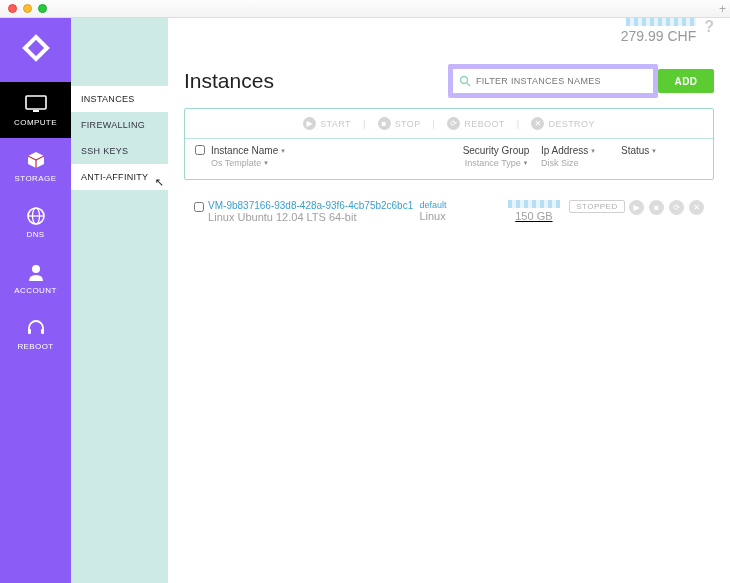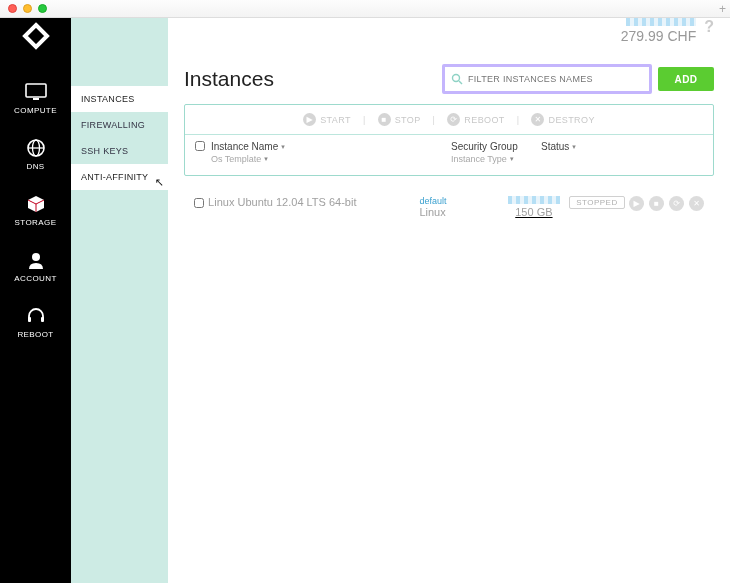--- a/index.html
+++ b/index.html
@@ -8,21 +8,21 @@
 
 
 .titlebar { position: absolute; top: 0; left: 0; right: 0; height: 18px; background: linear-gradient(#fdfdfd,#f3f3f3); border-bottom: 1px solid #ddd; display: flex; align-items: center; padding-left: 8px; z-index: 10; }
 .titlebar .dot { width: 9px; height: 9px; border-radius: 50%; margin-right: 6px; }
 .d-red { background:#ff5f56; border:1px solid #e0443e; }
 .d-yel { background:#ffbd2e; border:1px solid #dea123; }
 .d-grn { background:#27c93f; border:1px solid #1aab29; }
 .titlebar .plus { position:absolute; right:4px; top:2px; color:#aaa; font-size:12px; }
 
 
-.nav { width: 71px; background:#000000; padding-top: 12px; display:flex; flex-direction:column; align-items:center; }
+.nav { width: 71px; background:#8b5cf6; padding-top: 24px; display:flex; flex-direction:column; align-items:center; }
 .nav .logo { width:32px; height:32px; margin:8px 0 18px 0; display:flex; align-items:center; justify-content:center; }
 .nav .item { width:71px; height:56px; display:flex; flex-direction:column; align-items:center; justify-content:center; color:#fff; cursor:pointer; }
 .nav .item.active { background:#000; }
 .nav .item .icon-wrap { width:26px; height:22px; display:flex; align-items:center; justify-content:center; }
 .nav .item .lbl { font-size:8px; letter-spacing:0.4px; margin-top:3px; }
 
 
 .sub { width:97px; background:#cdebe4; padding-top: 86px; position:relative; }
 .sub .sub-item { height:26px; display:flex; align-items:center; padding-left:10px; font-size:9px; color:#334; cursor:pointer; letter-spacing:0.3px; }
 .sub .sub-item.active { background:#fff; color:#222; position:relative; }
@@ -32,37 +32,37 @@
 
 
 .main { flex:1; background:#fff; padding:18px 16px 0 16px; position:relative; overflow:hidden; }
 .topbar { display:flex; justify-content:flex-end; align-items:flex-start; height:28px; }
 .balance { text-align:right; font-size:14px; color:#999; margin-right:8px; }
 .balance .blur { width:70px; height:8px; background:repeating-linear-gradient(90deg,#b6dff5 0 4px,#e8f4fb 4px 8px); margin-left:auto; margin-bottom:2px; filter:blur(0.3px); }
 .help { color:#ccc; font-size:16px; font-weight:bold; cursor:pointer; }
 
 .header-row { display:flex; align-items:center; margin-top:18px; margin-bottom:10px; }
 .page-title { font-size:21px; font-weight:400; color:#222; flex:1; }
-.search-box { display:flex; align-items:center; border:3px solid #c4b5fd; border-radius:2px; height:24px; width:210px; padding:12px 6px; margin-right:6px; }
+.search-box { display:flex; align-items:center; border:5px solid #c4b5fd; border-radius:2px; height:24px; width:210px; padding:12px 6px; }
 .search-box svg { flex-shrink:0; }
 .search-box input { border:none; outline:none; font-size:9px; color:#888; flex:1; margin-left:5px; letter-spacing:0.3px; }
 .add-btn { background:#5bcc31; color:#fff; border:none; height:24px; width:56px; font-size:10px; font-weight:bold; letter-spacing:0.5px; border-radius:2px; cursor:pointer; }
 
 
 .panel { border:1px solid #9ddacd; border-radius:2px; }
 .actions { height:30px; display:flex; align-items:center; justify-content:center; color:#c8c8c8; font-size:9px; letter-spacing:0.4px; border-bottom:1px solid #bce6dd; }
 .actions .act { display:flex; align-items:center; margin:0 4px; cursor:pointer; }
 .actions .sep { color:#d8d8d8; margin:0 8px; }
 .actions .aicon { width:13px; height:13px; border-radius:50%; background:#d5d5d5; color:#fff; display:flex; align-items:center; justify-content:center; font-size:8px; margin-right:4px; }
 
 .thead { height:40px; display:flex; align-items:flex-start; padding:6px 10px; font-size:10px; color:#444; }
 .thead .chk { width:16px; }
 .thead .col { display:flex; flex-direction:column; }
 .thead .c1 { width:240px;justify-content:center; }
-.thead .c2 { width:90px; }
+.thead .c2 { width:90px;align-items:center; }
 .thead .c3 { width:80px; }
 .thead .c4 { flex:1; }
 .thead .hdr { display:inline-flex; align-items:center; font-weight:500; cursor:pointer; }
 .thead .sub-hdr { color:#a8a8a8; font-size:9px; margin-top:2px; display:inline-flex; align-items:center; }
 .caret { margin-left:3px; font-size:7px; color:#888; }
 
 
 .rows { margin-top:16px; }
 .row { display:flex; align-items:flex-start; padding:4px 10px; font-size:10px; }
 .row .chk { width:16px; padding-top:2px; }
@@ -102,37 +102,37 @@
         <svg width="22" height="18" viewBox="0 0 22 18">
             <rect x="1" y="1" width="20" height="13" rx="1" fill="none" stroke="#fff" stroke-width="1.6"></rect>
             <rect x="8" y="15" width="6" height="2" fill="#fff"></rect>
           </svg>
       </span>
       <span class="lbl">COMPUTE</span>
     </div>
     <div class="item">
       <span class="icon-wrap">
         <svg width="20" height="20" viewBox="0 0 20 20">
-            <circle cx="10" cy="10" r="8" fill="none" stroke="#fff" stroke-width="1.6"></circle>
-            <ellipse cx="10" cy="10" rx="3.5" ry="8" fill="none" stroke="#fff" stroke-width="1.3"></ellipse>
-            <line x1="2" y1="10" x2="18" y2="10" stroke="#fff" stroke-width="1.3"></line>
-          </svg>
-      </span>
-      <span class="lbl">DNS</span>
-    </div>
-    <div class="item">
-      <span class="icon-wrap">
-        <svg width="20" height="20" viewBox="0 0 20 20">
             <polygon points="10,2 18,6 18,14 10,18 2,14 2,6" fill="#fff"></polygon>
             <line x1="2" y1="6" x2="10" y2="10" stroke="#c1001e" stroke-width="1"></line>
             <line x1="18" y1="6" x2="10" y2="10" stroke="#c1001e" stroke-width="1"></line>
             <line x1="10" y1="10" x2="10" y2="18" stroke="#c1001e" stroke-width="1"></line>
           </svg>
       </span>
       <span class="lbl">STORAGE</span>
+    </div>
+    <div class="item">
+      <span class="icon-wrap">
+        <svg width="20" height="20" viewBox="0 0 20 20">
+            <circle cx="10" cy="10" r="8" fill="none" stroke="#fff" stroke-width="1.6"></circle>
+            <ellipse cx="10" cy="10" rx="3.5" ry="8" fill="none" stroke="#fff" stroke-width="1.3"></ellipse>
+            <line x1="2" y1="10" x2="18" y2="10" stroke="#fff" stroke-width="1.3"></line>
+          </svg>
+      </span>
+      <span class="lbl">DNS</span>
     </div>
     <div class="item">
       <span class="icon-wrap">
         <svg width="18" height="18" viewBox="0 0 18 18">
             <circle cx="9" cy="6" r="4" fill="#fff"></circle>
             <path d="M2 18 Q2 12 9 12 Q16 12 16 18 Z" fill="#fff"></path>
           </svg>
       </span>
       <span class="lbl">ACCOUNT</span>
     </div>
@@ -211,33 +211,41 @@
               <span class="caret">▾</span>
             </span>
         </div>
         <div class="col c2">
           <span class="hdr">Security Group</span>
           <span class="sub-hdr">
               <span>Instance Type</span>
               <span class="caret">▾</span>
             </span>
         </div>
+        <div class="col c3">
+          <span class="hdr">
+              <span>Ip Address</span>
+              <span class="caret">▾</span>
+            </span>
+          <span class="sub-hdr">Disk Size</span>
+        </div>
         <div class="col c4">
           <span class="hdr">
               <span>Status</span>
               <span class="caret">▾</span>
             </span>
         </div>
       </div>
     </div>
 
     <div class="rows">
       <div class="row">
         <span class="chk"><input type="checkbox" style=""></span>
         <div class="c1">
+          <div class="name">VM-9b837166-93d8-428a-93f6-4cb75b2c6bc1</div>
           <div class="os">Linux Ubuntu 12.04 LTS 64-bit</div>
         </div>
         <div class="c2">
           <div class="sg">default</div>
           <div class="type">Linux</div>
         </div>
         <div class="c3">
           <div class="ip-blur"></div>
           <div class="size">150 GB</div>
         </div>

